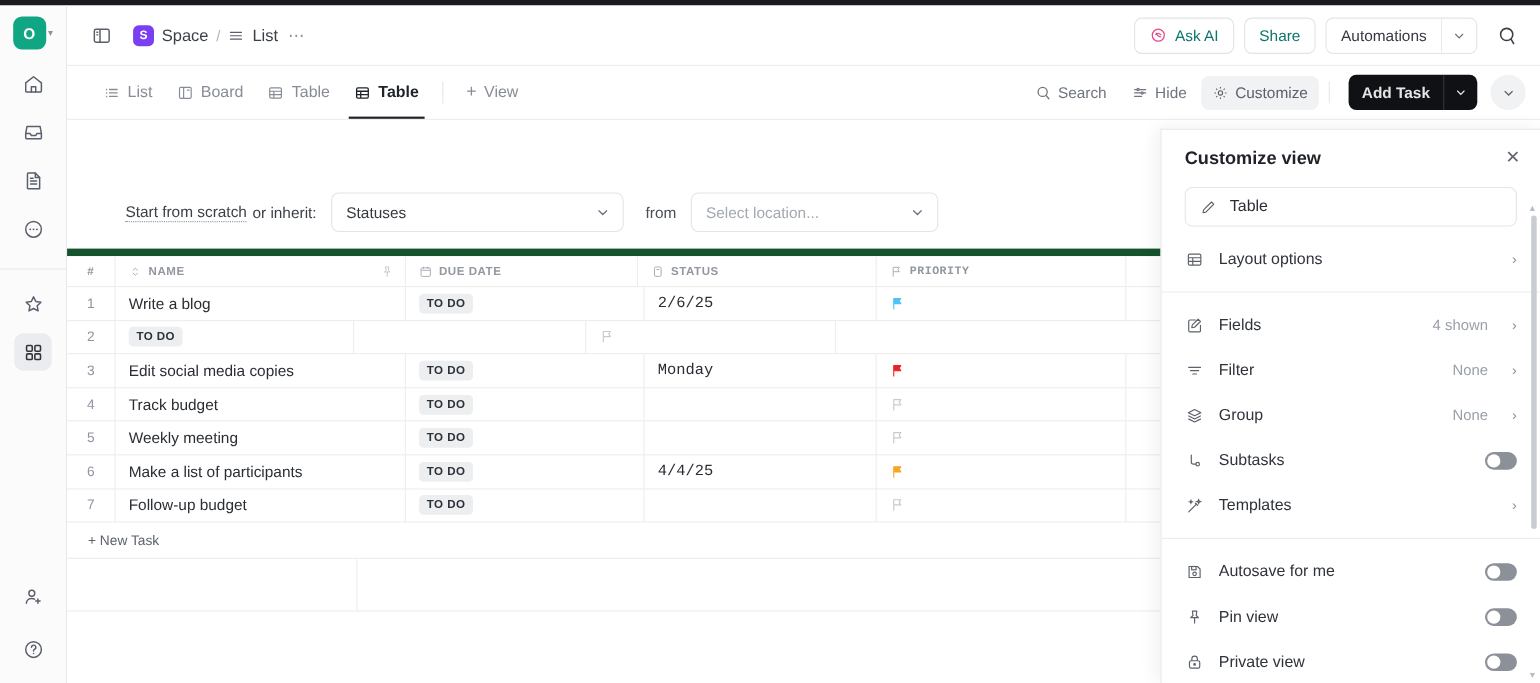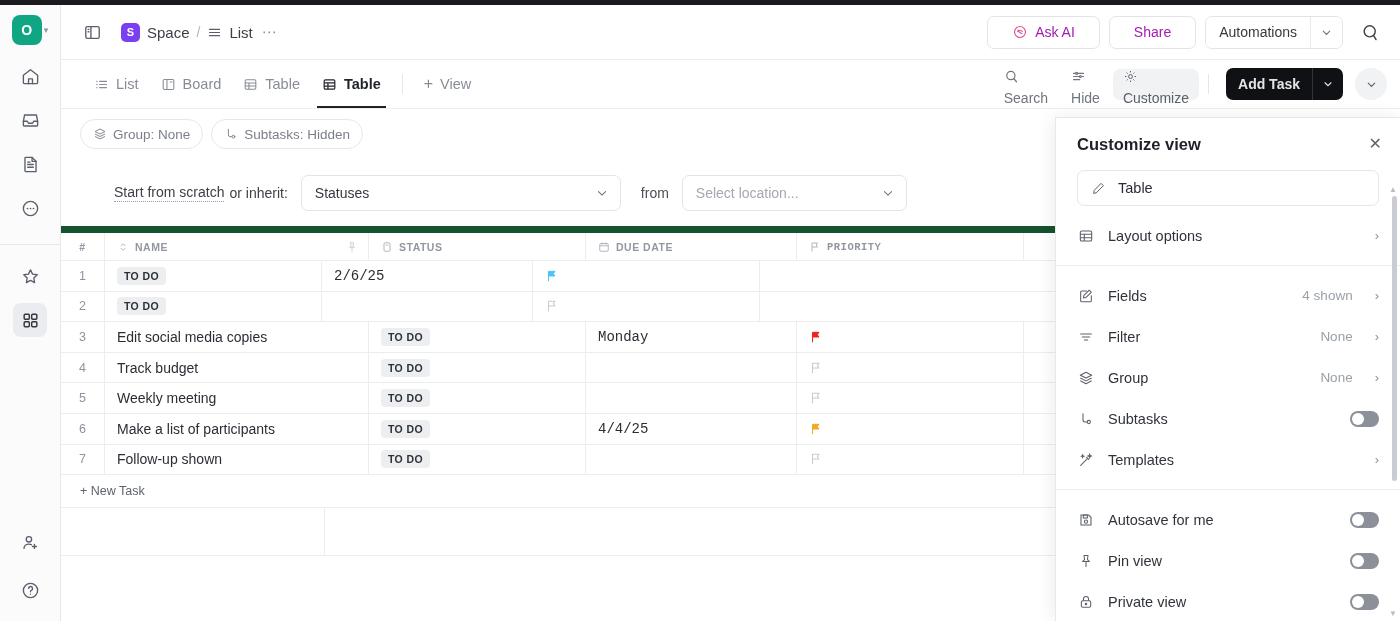--- a/index.html
+++ b/index.html
@@ -60,21 +60,21 @@
     color: #fff; font-size: 11px; font-weight: 700;
     display: flex; align-items: center; justify-content: center;
   }
   .bc-text { font-size: 15px; color: #3b3f47; cursor: pointer; }
   .bc-sep { font-size: 14px; color: #b3b7c0; }
   .bc-dots { font-size: 15px; color: #8d93a1; letter-spacing: 1px; cursor: pointer; margin-left: 2px;}
   .hdr-right { margin-left: auto; display: flex; align-items: center; gap: 9px; }
   .pill-btn {
     height: 33px; border: 1px solid #e3e4e8; border-radius: 7px;
     background: #fff; display: flex; align-items: center; gap: 7px;
-    padding: 0 24px; font-size: 14px; color: #a21caf; cursor: pointer;
+    padding: 0 13px; font-size: 14px; color: #0f766e; cursor: pointer;
   }
   .pill-split { display: flex; align-items: stretch; border: 1px solid #e3e4e8; border-radius: 7px; overflow: hidden; }
   .pill-split .seg { height: 31px; display: flex; align-items: center; padding: 0 13px; font-size: 14px; color: #35393f; background: #fff; cursor: pointer; }
   .pill-split .seg.caret { padding: 0 9px; border-left: 1px solid #e9eaee; color: #6b7280; }
   .search-round {
     width: 32px; height: 32px; border-radius: 50%;
     display: flex; align-items: center; justify-content: center;
     color: #3b3f47; cursor: pointer; margin-left: 2px;
   }
 
@@ -90,22 +90,22 @@
     position: relative;
   }
   .vtab.active { color: #1f2329; font-weight: 700; }
   .vtab.active::after {
     content: ""; position: absolute; left: 6px; right: 6px; bottom: 0;
     height: 2px; background: #1f2329;
   }
   .vdiv { width: 1px; height: 20px; background: #e6e7ea; margin: 0 10px; }
   .vb-right { margin-left: auto; display: flex; align-items: center; gap: 3px; }
   .tool-btn {
-    display: flex; gap: 6px; height: 31px;
-    padding: 0 10px; border-radius: 7px; font-size: 14px; color: #6f747e; cursor: pointer; flex-direction: column;
+    display: flex; align-items: center; gap: 6px; height: 31px;
+    padding: 0 10px; border-radius: 7px; font-size: 14px; color: #6f747e; cursor: pointer;
   }
   .tool-btn.filled { background: #f1f2f4; color: #5b606b; }
   .addtask {
     display: flex; align-items: stretch; background: #101114; border-radius: 7px;
     overflow: hidden; margin-left: 10px;
   }
   .addtask .seg {
     height: 32px; display: flex; align-items: center; padding: 0 12px;
     color: #e5e5e5; font-size: 14px; font-weight: 700; cursor: pointer;
   }
@@ -138,21 +138,21 @@
   .scratch-link {
     font-size: 14px; color: #3b3f47;
     border-bottom: 1px dotted #9aa0aa; cursor: pointer; padding-bottom: 1px;
   }
   .inherit-label { font-size: 14px; color: #3b3f47; margin-left: 5px; }
   .sel {
     margin-left: 13px; height: 36px; border: 1px solid #e3e4e8; border-radius: 7px;
     background: #fff; display: flex; align-items: center; justify-content: space-between;
     padding: 0 11px 0 13px; font-size: 14px; color: #35393f; cursor: pointer;
   }
-  .sel.w1 { width: 320px; gap: 10px; }
+  .sel.w1 { width: 266px; gap: 10px; }
   .sel.w2 { width: 225px; color: #a3a8b1; }
   .from-word { font-size: 14px; color: #4a4e56; margin-left: 20px; }
 
   
   .tablewrap {
     position: absolute; top: 233px; left: 61px; width: 1339px; height: 388px;
     background: #fff; overflow: hidden;
   }
   .thead {
     display: flex; height: 28px; align-items: center;
@@ -448,41 +448,20 @@
       </div>
       <div class="round-caret">
         <svg width="13" height="13" viewBox="0 0 24 24" fill="none" stroke="currentColor" stroke-width="2" stroke-linecap="round">
             <path d="M6 9.5l6 6 6-6"></path>
           </svg>
       </div>
     </div>
   </div>
 
   <div class="chipsbar">
-    <div class="chips-left">
-      <div class="chip">
-        <span style="display:flex;">
-          <svg width="14" height="14" viewBox="0 0 24 24" fill="none" stroke="currentColor" stroke-width="1.6" stroke-linejoin="round">
-              <path d="M12 3.5l8.5 4.3L12 12 3.5 7.8z"></path>
-              <path d="M3.5 12L12 16.3 20.5 12"></path>
-              <path d="M3.5 16.2L12 20.5l8.5-4.3"></path>
-            </svg>
-        </span>
-        <span>Group: None</span>
-      </div>
-      <div class="chip">
-        <span style="display:flex;">
-          <svg width="14" height="14" viewBox="0 0 24 24" fill="none" stroke="currentColor" stroke-width="1.6" stroke-linecap="round">
-              <path d="M7.5 4v9.5a3 3 0 0 0 3 3h3"></path>
-              <circle cx="16.2" cy="16.5" r="2.4"></circle>
-            </svg>
-        </span>
-        <span>Subtasks: Hidden</span>
-      </div>
-    </div>
     <div class="chips-right">
       <div class="chip">
         <span style="display:flex;">
           <svg width="14" height="14" viewBox="0 0 24 24" fill="none" stroke="currentColor" stroke-width="1.8" stroke-linecap="round">
               <path d="M4 7h16M6.5 12h11M9.5 17h5"></path>
             </svg>
         </span>
         <span>Filter</span>
       </div>
       <div class="chip">
@@ -530,53 +509,54 @@
             </svg>
         </span>
         <span>NAME</span>
         <span class="pin-icon">
           <svg width="12" height="12" viewBox="0 0 24 24" fill="none" stroke="currentColor" stroke-width="1.7" stroke-linecap="round">
               <path d="M9 3.5h6l-.8 6 3 3h-10.4l3-3z"></path>
               <path d="M12 12.5v8"></path>
             </svg>
         </span>
       </div>
+      <div class="th c-due">
+        <span style="display:flex;color:#a9aeb7;">
+          <svg width="12" height="12" viewBox="0 0 24 24" fill="none" stroke="currentColor" stroke-width="1.8">
+              <rect x="3.5" y="5" width="17" height="15.5" rx="2.2"></rect>
+              <path d="M3.5 9.5h17M8 3v4M16 3v4"></path>
+            </svg>
+        </span>
+        <span>DUE DATE</span>
+      </div>
       <div class="th c-stat">
         <span style="display:flex;color:#a9aeb7;">
           <svg width="12" height="12" viewBox="0 0 24 24" fill="none" stroke="currentColor" stroke-width="1.8">
               <rect x="6" y="3.5" width="12" height="17" rx="2.5"></rect>
               <path d="M9.5 8h5"></path>
             </svg>
         </span>
         <span>STATUS</span>
       </div>
-      <div class="th c-due">
-        <span style="display:flex;color:#a9aeb7;">
-          <svg width="12" height="12" viewBox="0 0 24 24" fill="none" stroke="currentColor" stroke-width="1.8">
-              <rect x="3.5" y="5" width="17" height="15.5" rx="2.2"></rect>
-              <path d="M3.5 9.5h17M8 3v4M16 3v4"></path>
-            </svg>
-        </span>
-        <span>DUE DATE</span>
-      </div>
       <div class="th c-pri">
         <span style="display:flex;color:#a9aeb7;">
           <svg width="12" height="12" viewBox="0 0 24 24" fill="none" stroke="currentColor" stroke-width="1.8" stroke-linejoin="round">
               <path d="M6 21V4h11l-2.6 4L17 12H6"></path>
             </svg>
         </span>
         <span>PRIORITY</span>
       </div>
       <div class="th c-pad"></div>
     </div>
 
     <div>
 
       <div class="trow">
         <div class="td c-num">1</div>
+        <div class="td c-name">Write a blog</div>
         <div class="td c-stat">
             <span class="status-badge">TO DO</span>
           </div>
         <div class="td c-due">2/6/25</div>
         <div class="td c-pri">
           <span style="display:flex;">
             <svg width="14" height="14" viewBox="0 0 24 24" fill="#4dc3f7" stroke="#4dc3f7" stroke-width="1.7" stroke-linejoin="round">
                 <path d="M6 21V4h11l-2.6 4L17 12H6"></path>
               </svg>
           </span>
@@ -663,21 +643,21 @@
             <svg width="14" height="14" viewBox="0 0 24 24" fill="#f5a623" stroke="#f5a623" stroke-width="1.7" stroke-linejoin="round">
                 <path d="M6 21V4h11l-2.6 4L17 12H6"></path>
               </svg>
           </span>
         </div>
         <div class="td c-pad"></div>
       </div>
 
       <div class="trow">
         <div class="td c-num">7</div>
-        <div class="td c-name">Follow-up shown</div>
+        <div class="td c-name">Follow-up budget</div>
         <div class="td c-stat">
             <span class="status-badge">TO DO</span>
           </div>
         <div class="td c-due"></div>
         <div class="td c-pri">
           <span style="display:flex;">
             <svg width="14" height="14" viewBox="0 0 24 24" fill="none" stroke="#c6cad1" stroke-width="1.8" stroke-linejoin="round">
                 <path d="M6 21V4h11l-2.6 4L17 12H6"></path>
               </svg>
           </span>

